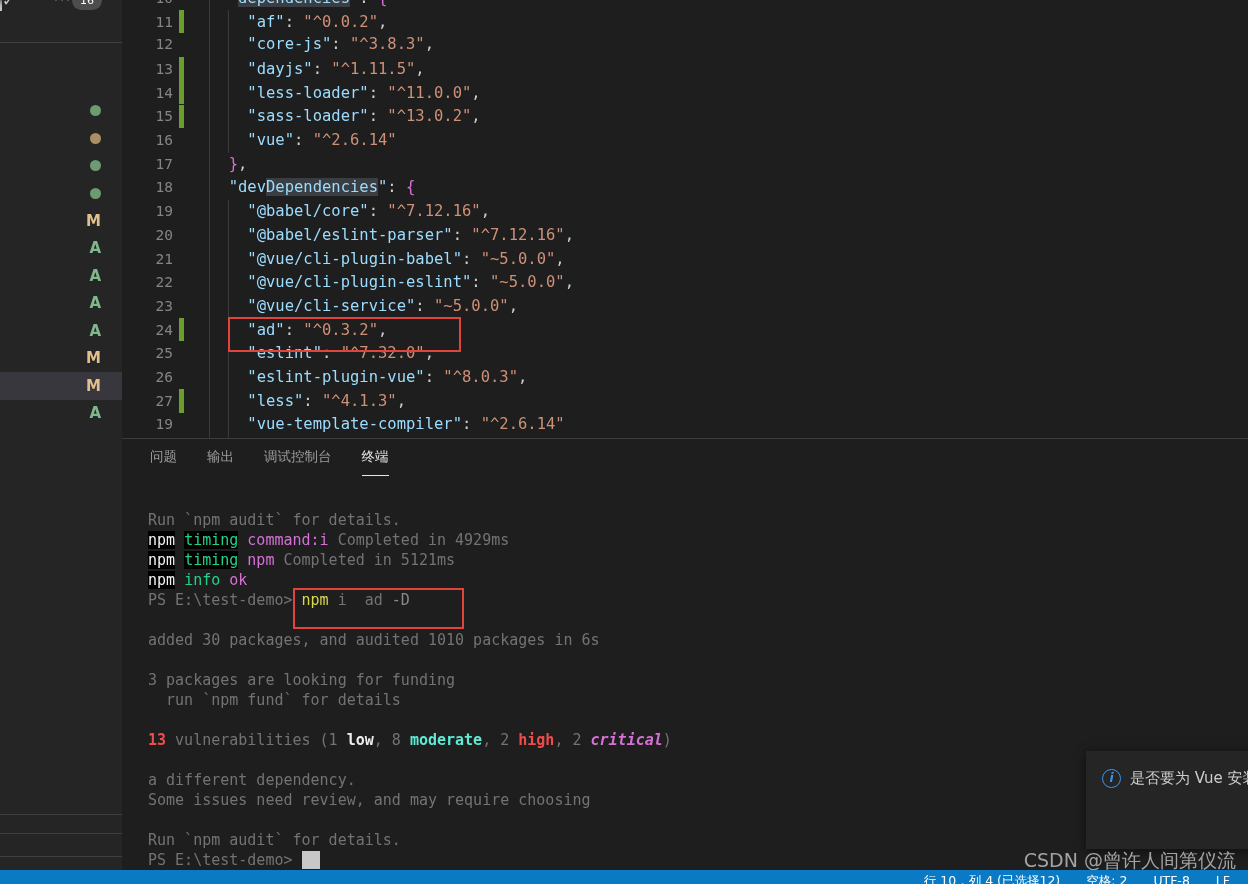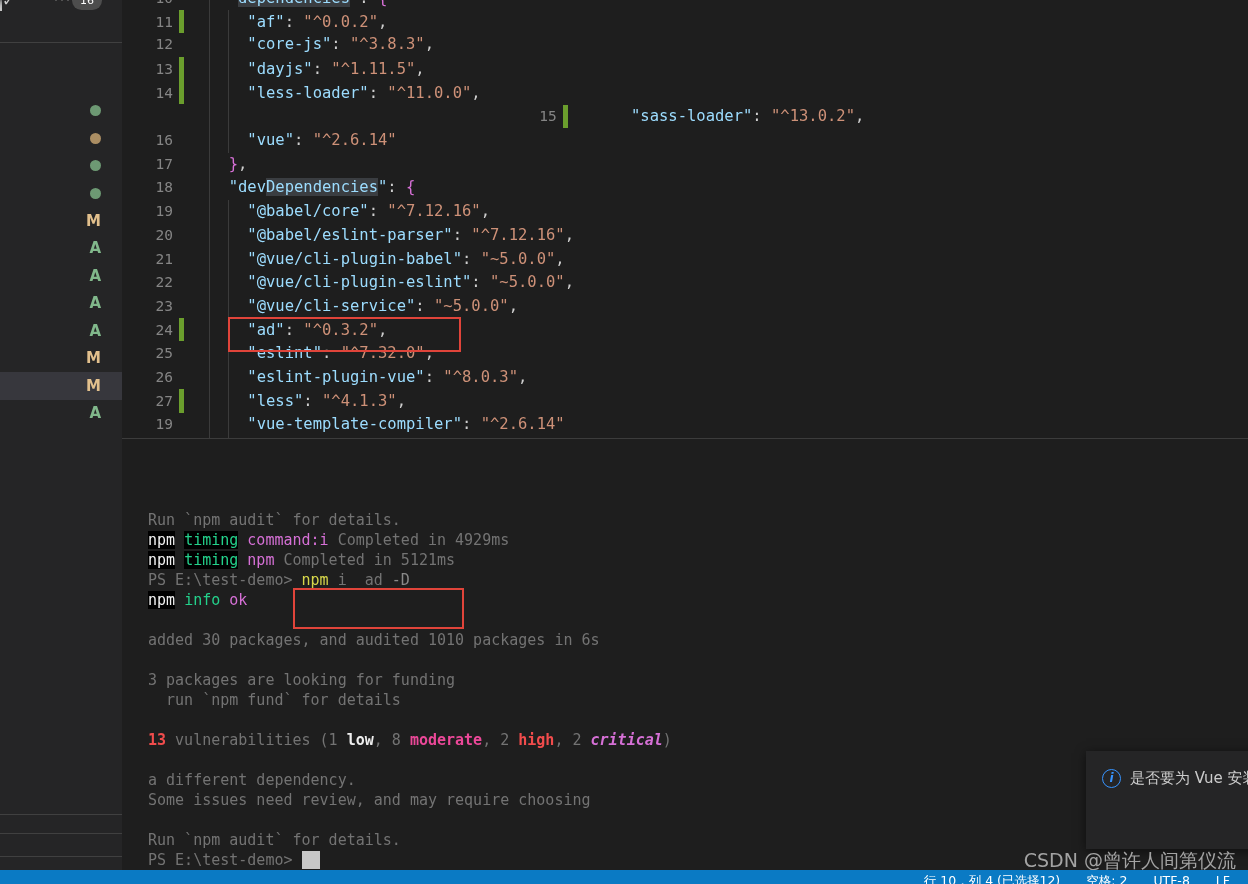--- a/index.html
+++ b/index.html
@@ -31,21 +31,21 @@
   .tline{height:20px;line-height:20px;white-space:pre;}
   .tk-d{color:#737373;}
   .tk-inv{color:#f2f2f2;background:#000;}
   .tk-gri{color:#23d18b;background:#000;}
   .tk-grn{color:#23d18b;}
   .tk-mag{color:#d670d6;}
   .tk-yel{color:#d7d74a;}
   .tk-dim{color:#8a8a8a;}
   .tk-redb{color:#f14c4c;font-weight:bold;}
   .tk-whtb{color:#eeeeee;font-weight:bold;}
-  .tk-yelb{color:#ec4899;font-weight:bold;}
+  .tk-yelb{color:#5eead4;font-weight:bold;}
   .tk-magb{color:#d670d6;font-weight:bold;font-style:italic;}
   .tk-cur{background:#c8c8c8;color:transparent;}
   .term-annot{left:171px;top:149px;width:167px;height:37px;}
   
   .sidebar{position:absolute;left:0;top:0;width:122px;height:870px;background:#252526;}
   .scm-toolbar{position:absolute;left:0;top:0;width:122px;height:11px;overflow:hidden;}
   .tb-ic{position:absolute;color:#cccccc;}
   .tb-check{left:2px;top:-9px;font-size:16px;}
   .tb-refresh{left:28px;top:-7px;width:14px;height:14px;border:1.6px solid #c5c5c5;border-radius:50%;}
   .tb-more{left:53px;top:-12px;font-size:18px;letter-spacing:1px;}
@@ -97,21 +97,21 @@
         <div class="line" style="top: 57.1px;">
           <span class="ln">13</span>
           <span class="bar on"></span>
           <span class="code"><span class="tk-p">    </span><span class="tk-k">"dayjs"</span><span class="tk-p">: </span><span class="tk-s">"^1.11.5"</span><span class="tk-p">,</span></span>
         </div>
         <div class="line" style="top: 80.8px;">
           <span class="ln">14</span>
           <span class="bar on"></span>
           <span class="code"><span class="tk-p">    </span><span class="tk-k">"less-loader"</span><span class="tk-p">: </span><span class="tk-s">"^11.0.0"</span><span class="tk-p">,</span></span>
         </div>
-        <div class="line" style="top: 104.5px; justify-content: center;">
+        <div class="line" style="top: 104.5px;">
           <span class="ln">15</span>
           <span class="bar on"></span>
           <span class="code"><span class="tk-p">    </span><span class="tk-k">"sass-loader"</span><span class="tk-p">: </span><span class="tk-s">"^13.0.2"</span><span class="tk-p">,</span></span>
         </div>
         <div class="line" style="top: 128.2px;">
           <span class="ln">16</span>
           <span class="bar"></span>
           <span class="code"><span class="tk-p">    </span><span class="tk-k">"vue"</span><span class="tk-p">: </span><span class="tk-s">"^2.6.14"</span></span>
         </div>
         <div class="line" style="top: 151.9px;">
@@ -172,26 +172,32 @@
         <div class="line" style="top: 412.6px;">
           <span class="ln">19</span>
           <span class="bar"></span>
           <span class="code"><span class="tk-p">    </span><span class="tk-k">"vue-template-compiler"</span><span class="tk-p">: </span><span class="tk-s">"^2.6.14"</span></span>
         </div>
       </div>
     <div class="annot-box editor-annot"></div>
   </div>
 
   <div class="panel">
+    <div class="tabs" id="panel-tabs">
+        <div class="tab">问题</div>
+        <div class="tab">输出</div>
+        <div class="tab">调试控制台</div>
+        <div class="tab active">终端</div>
+      </div>
     <div class="term" id="terminal">
         <div class="tline"><span class="tk-d">Run `npm audit` for details.</span></div>
         <div class="tline"><span class="tk-inv">npm</span><span class="tk-d"> </span><span class="tk-gri">timing</span><span class="tk-d"> </span><span class="tk-mag">command:i</span><span class="tk-d"> Completed in 4929ms</span></div>
         <div class="tline"><span class="tk-inv">npm</span><span class="tk-d"> </span><span class="tk-gri">timing</span><span class="tk-d"> </span><span class="tk-mag">npm</span><span class="tk-d"> Completed in 5121ms</span></div>
+        <div class="tline"><span class="tk-inv">npm</span><span class="tk-d"> </span><span class="tk-grn">info</span><span class="tk-d"> </span><span class="tk-mag">ok</span></div>
         <div class="tline"><span class="tk-d">PS E:\test-demo&gt; </span><span class="tk-yel">npm</span><span class="tk-d"> i  ad </span><span class="tk-dim">-D</span></div>
-        <div class="tline"><span class="tk-inv">npm</span><span class="tk-d"> </span><span class="tk-grn">info</span><span class="tk-d"> </span><span class="tk-mag">ok</span></div>
         <div class="tline">&nbsp;</div>
         <div class="tline"><span class="tk-d">added 30 packages, and audited 1010 packages in 6s</span></div>
         <div class="tline">&nbsp;</div>
         <div class="tline"><span class="tk-d">3 packages are looking for funding</span></div>
         <div class="tline"><span class="tk-d">  run `npm fund` for details</span></div>
         <div class="tline">&nbsp;</div>
         <div class="tline"><span class="tk-redb">13</span><span class="tk-d"> vulnerabilities (1 </span><span class="tk-whtb">low</span><span class="tk-d">, 8 </span><span class="tk-yelb">moderate</span><span class="tk-d">, 2 </span><span class="tk-redb">high</span><span class="tk-d">, 2 </span><span class="tk-magb">critical</span><span class="tk-d">)</span></div>
         <div class="tline">&nbsp;</div>
         <div class="tline"><span class="tk-d">a different dependency.</span></div>
         <div class="tline"><span class="tk-d">Some issues need review, and may require choosing</span></div>

